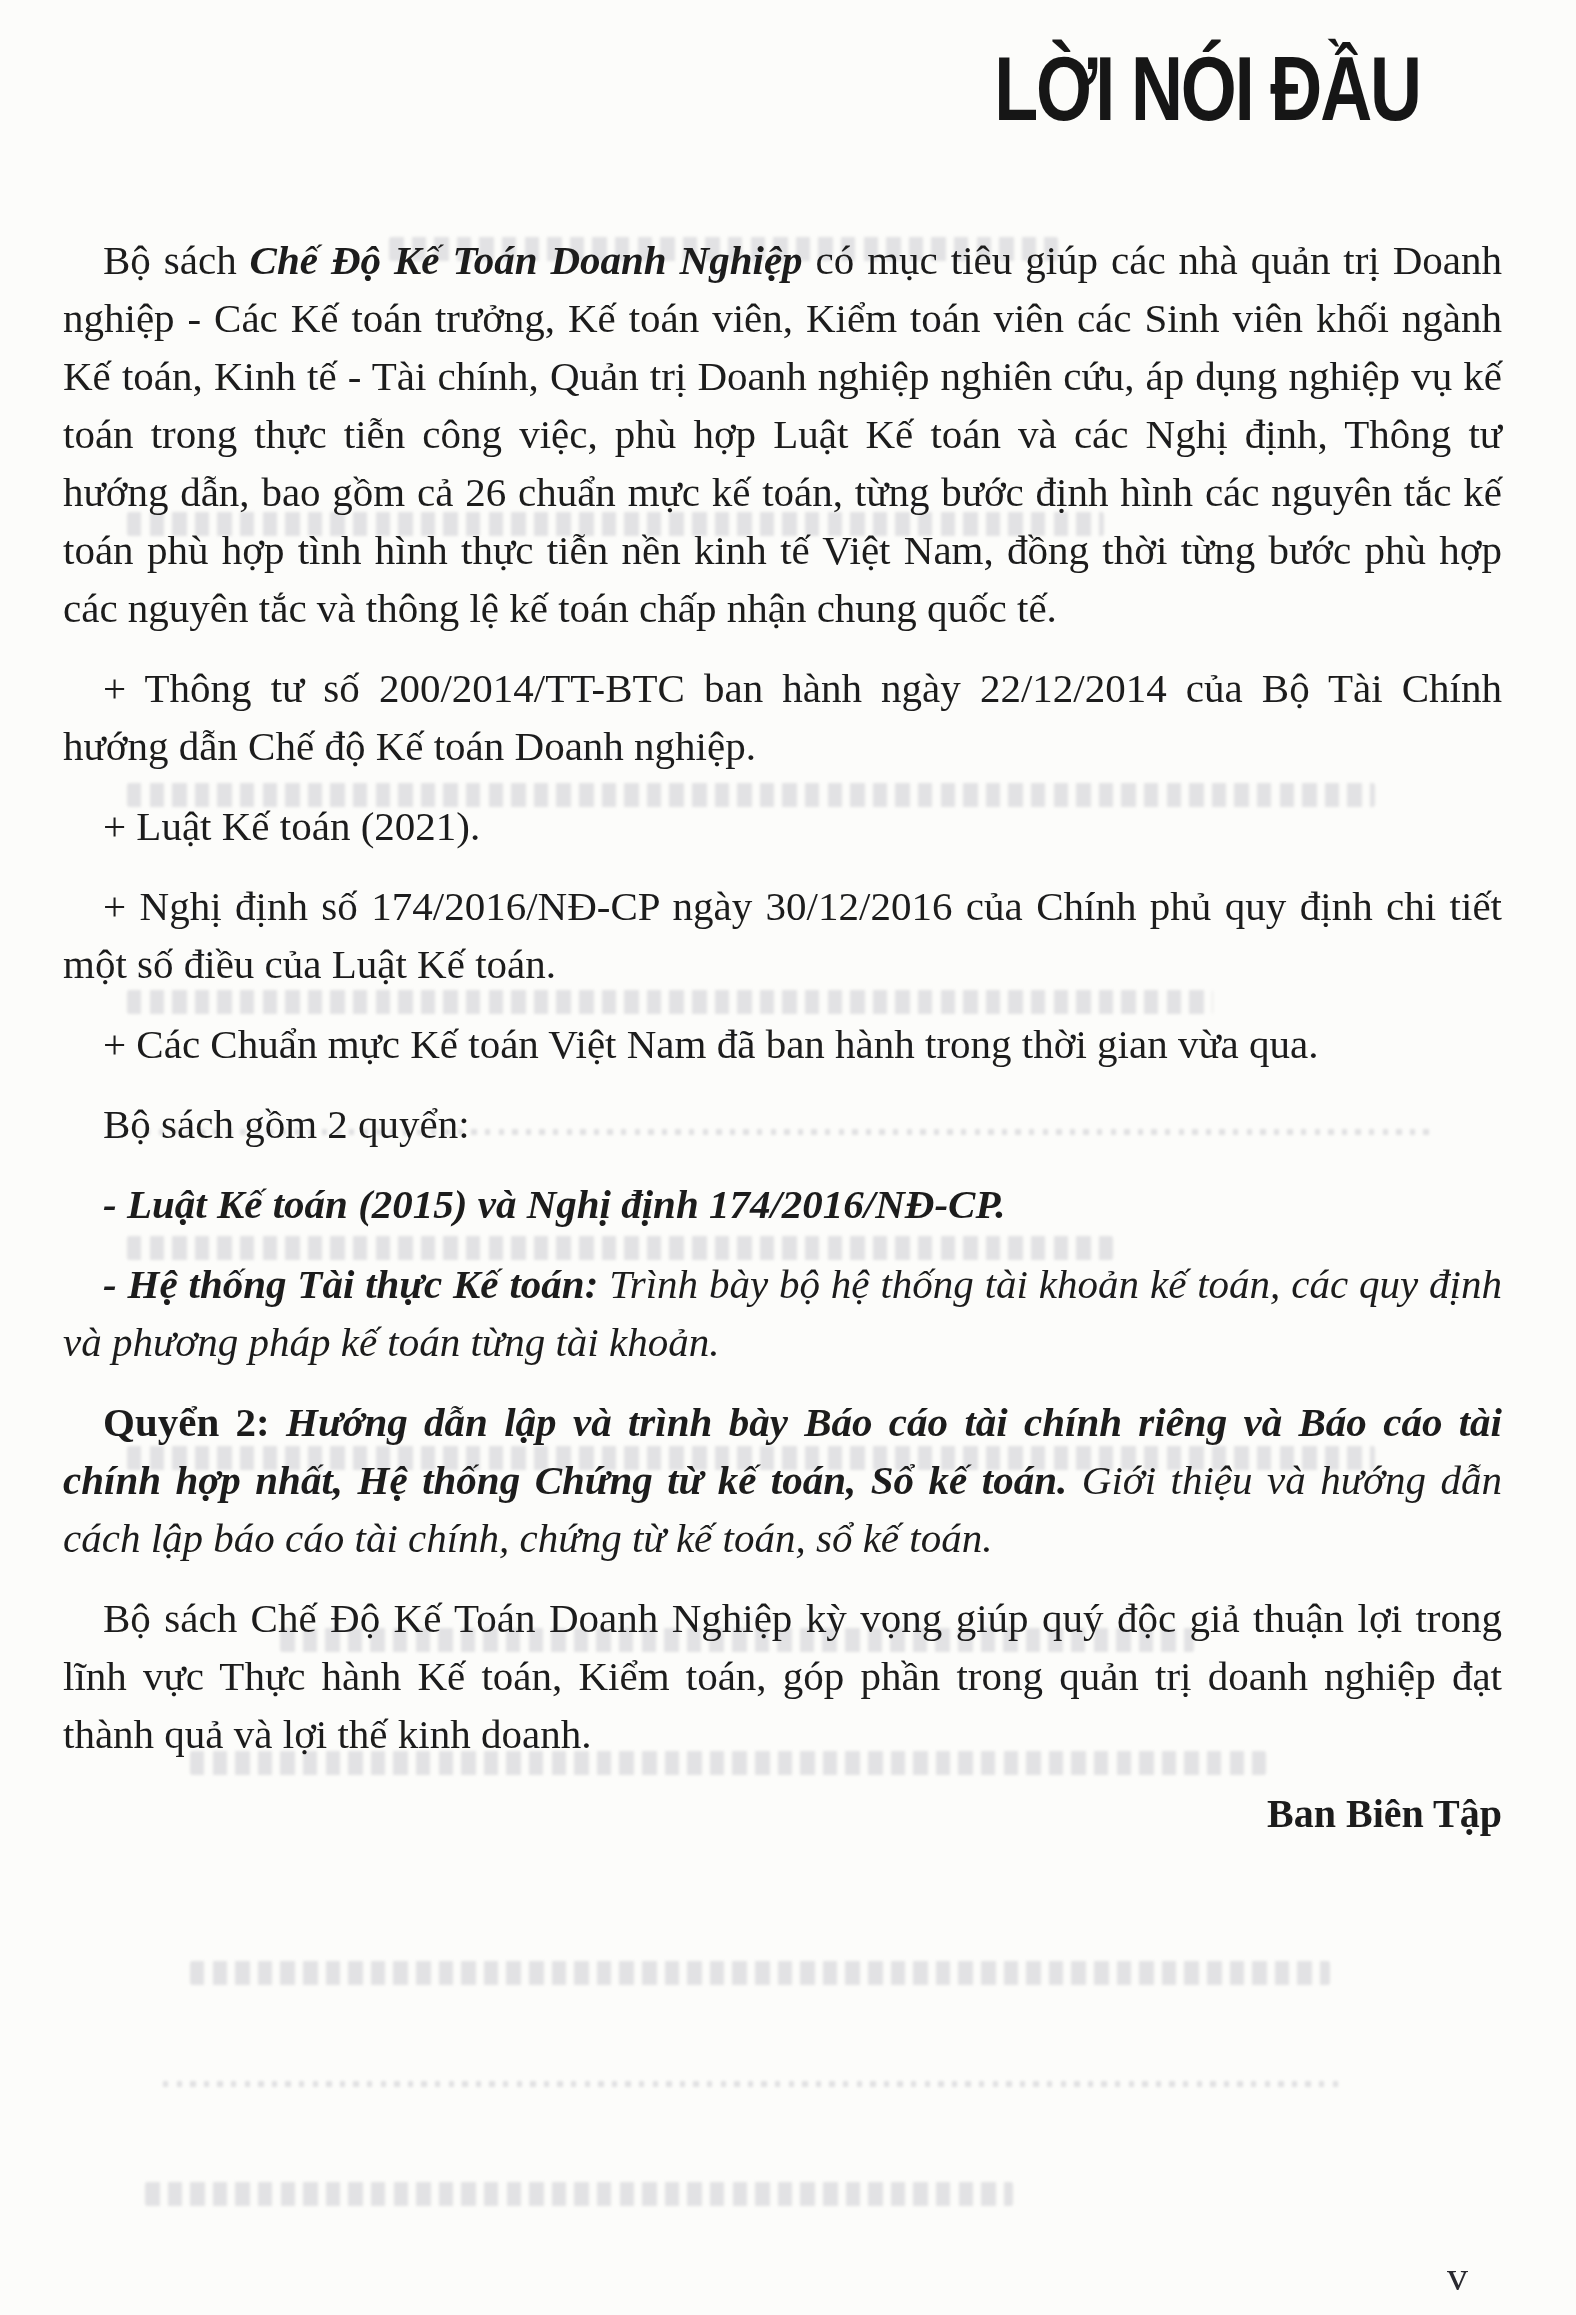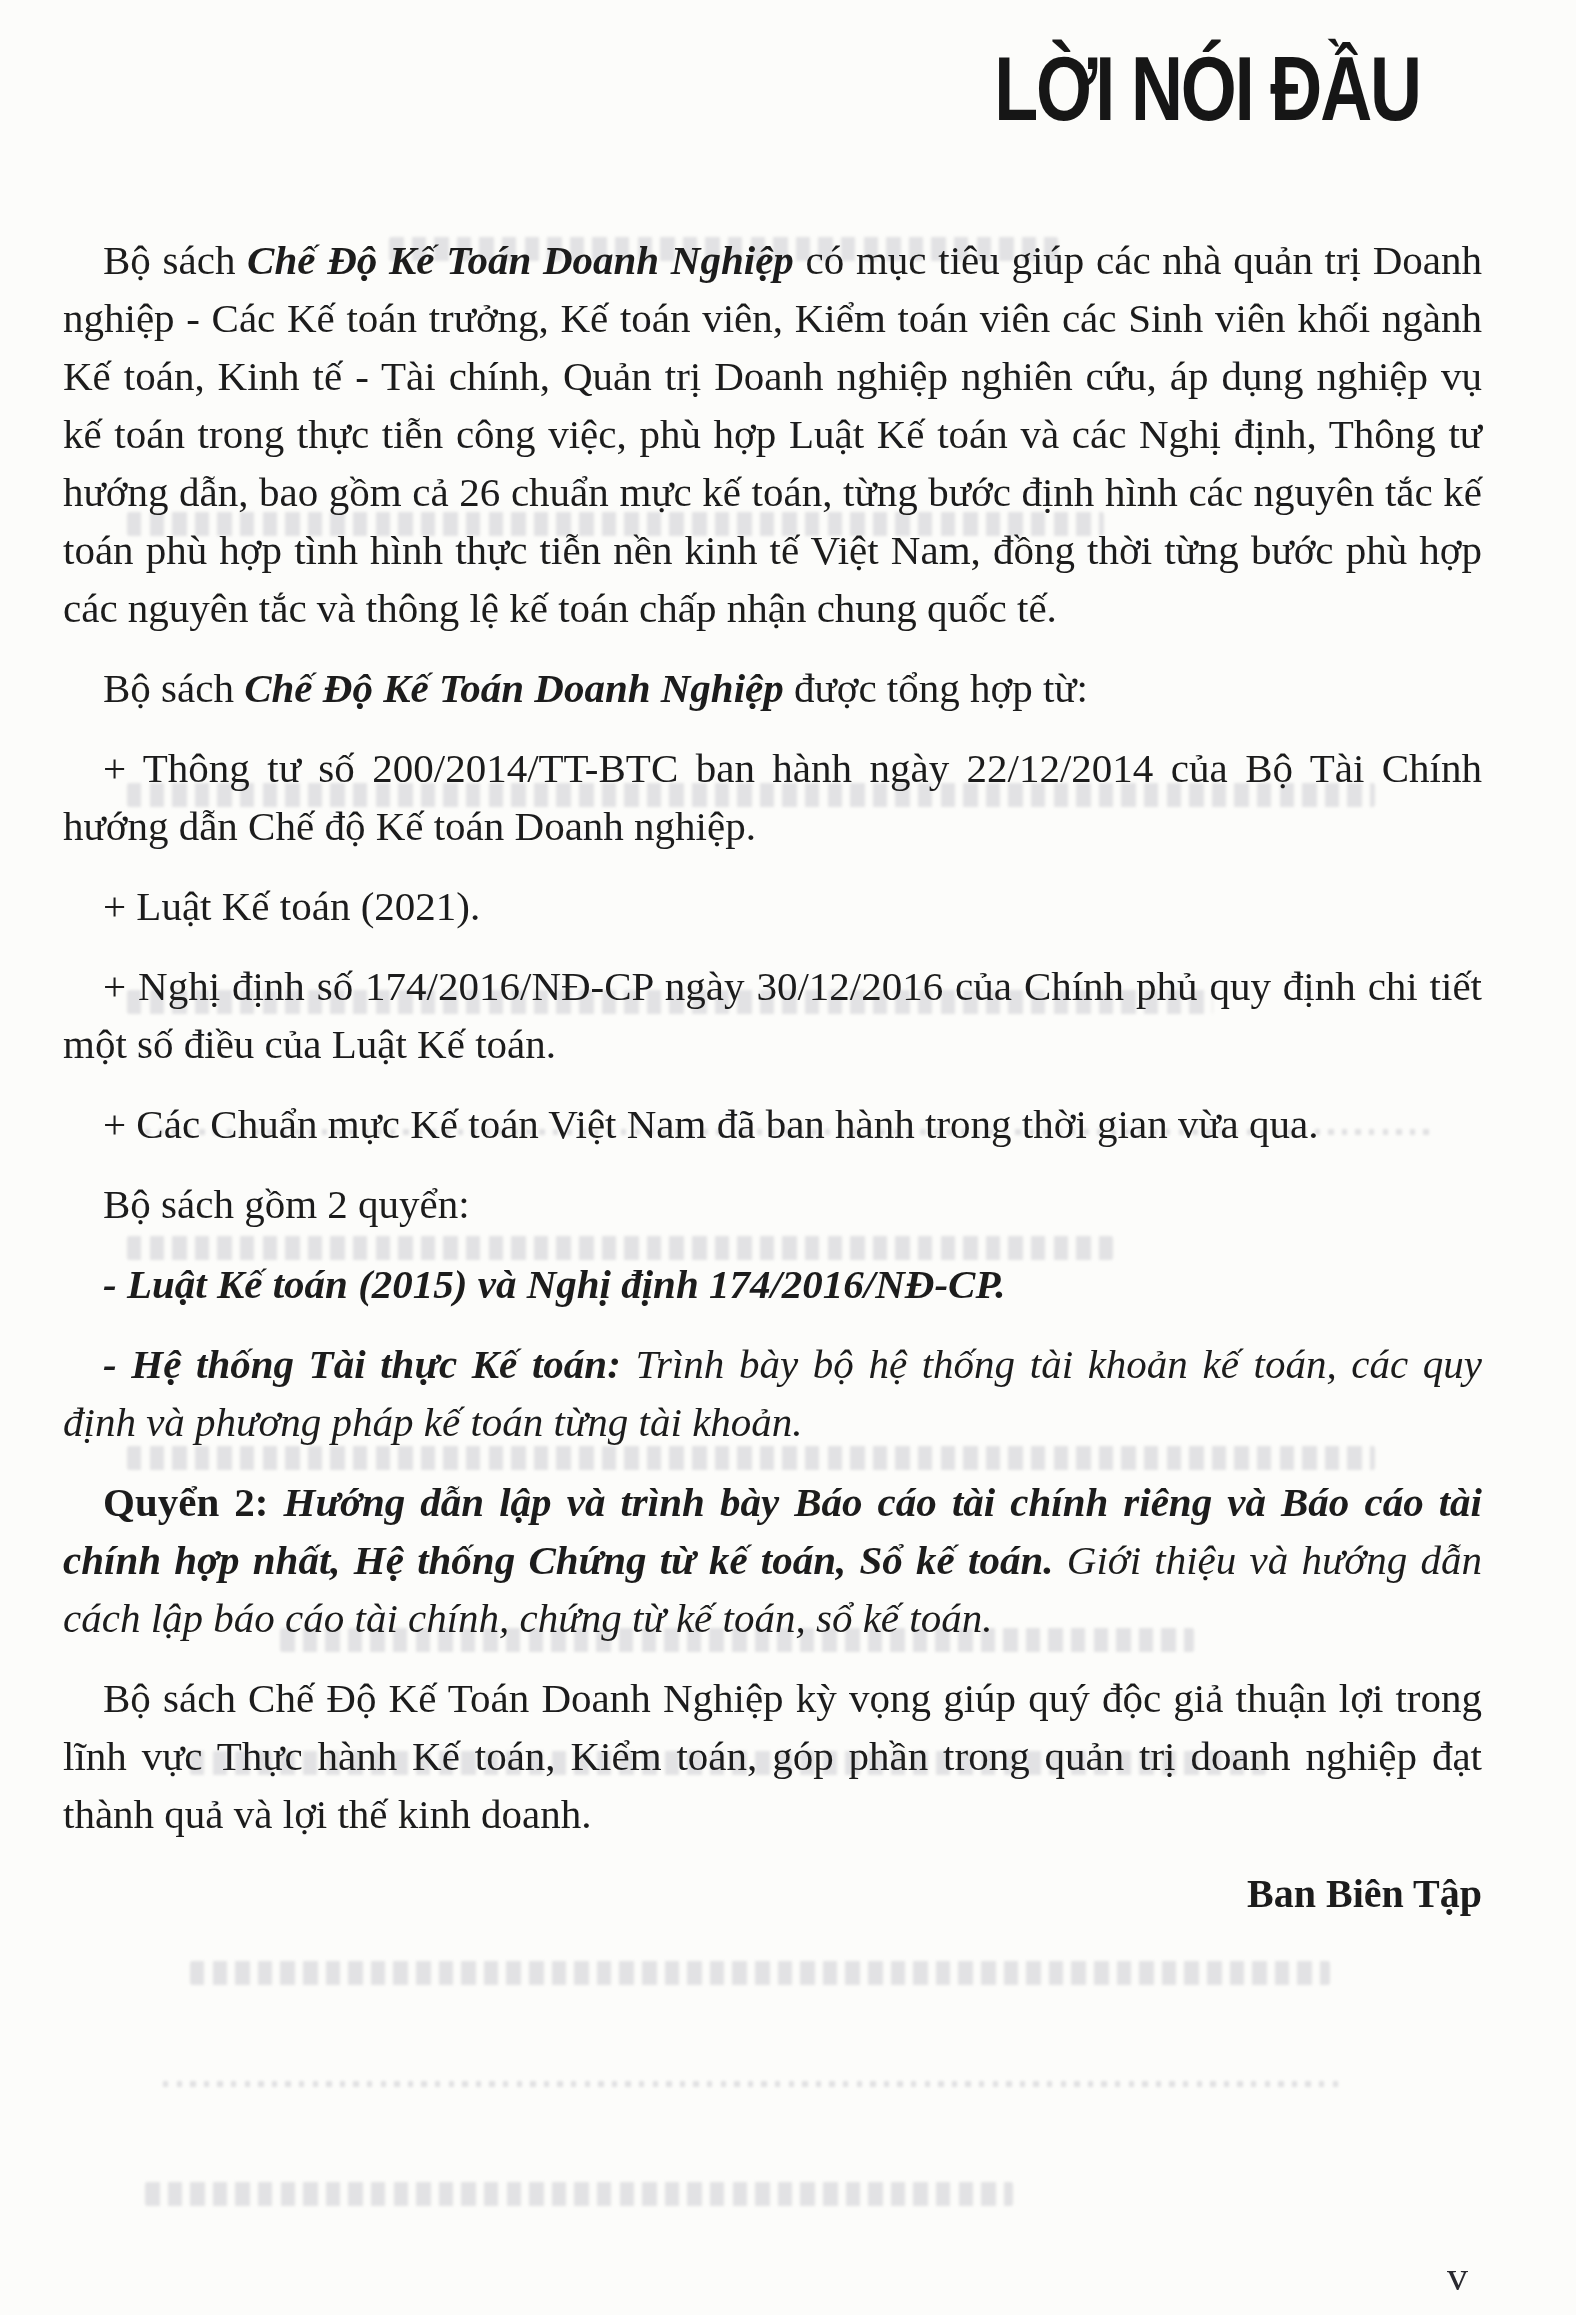--- a/index.html
+++ b/index.html
@@ -32,21 +32,21 @@
     color: #161616;
     transform: translateX(-104px) scaleX(0.80);
     transform-origin: center;
     white-space: nowrap;
   }
 
   
   .content {
     position: relative;
     z-index: 2;
-    margin: 90px 95px 0 63px;
+    margin: 90px 75px 0 63px;
     font-size: 41px;
     line-height: 58px;
     text-align: justify;
   }
   .para { margin: 0 0 22px 0; text-indent: 40px; }
   .seg-r  { font-style: normal; font-weight: 400; }
   .seg-b  { font-style: normal; font-weight: 700; }
   .seg-i  { font-style: italic; font-weight: 400; }
   .seg-bi { font-style: italic; font-weight: 700; }
 
@@ -104,21 +104,20 @@
   <div class="ghost-dots" style="top:2081px; left:163px; width:1176px;"></div>
   <div class="ghost" style="top:2182px; left:145px; width:868px;"></div>
 
   <div class="title-wrap">
     <h1 class="title">LỜI NÓI ĐẦU</h1>
   </div>
 
   <div class="content">
 
     <p class="para"><span class="seg-r">Bộ sách </span><span class="seg-bi">Chế Độ Kế Toán Doanh Nghiệp</span><span class="seg-r"> có mục tiêu giúp các nhà quản trị Doanh nghiệp - Các Kế toán trưởng, Kế toán viên, Kiểm toán viên các Sinh viên khối ngành Kế toán, Kinh tế - Tài chính, Quản trị Doanh nghiệp nghiên cứu, áp dụng nghiệp vụ kế toán trong thực tiễn công việc, phù hợp Luật Kế toán và các Nghị định, Thông tư hướng dẫn, bao gồm cả 26 chuẩn mực kế toán, từng bước định hình các nguyên tắc kế toán phù hợp tình hình thực tiễn nền kinh tế Việt Nam, đồng thời từng bước phù hợp các nguyên tắc và thông lệ kế toán chấp nhận chung quốc tế.</span></p>
-      <p class="para"><span class="seg-r">Bộ sách </span><span class="seg-bi">Chế Độ Kế Toán Doanh Nghiệp</span><span class="seg-r"> được tổng hợp từ:</span></p>
       <p class="para"><span class="seg-r">+ Thông tư số 200/2014/TT-BTC ban hành ngày 22/12/2014 của Bộ Tài Chính hướng dẫn Chế độ Kế toán Doanh nghiệp.</span></p>
       <p class="para"><span class="seg-r">+ Luật Kế toán (2021).</span></p>
       <p class="para"><span class="seg-r">+ Nghị định số 174/2016/NĐ-CP ngày 30/12/2016 của Chính phủ quy định chi tiết một số điều của Luật Kế toán.</span></p>
       <p class="para"><span class="seg-r">+ Các Chuẩn mực Kế toán Việt Nam đã ban hành trong thời gian vừa qua.</span></p>
       <p class="para"><span class="seg-r">Bộ sách gồm 2 quyển:</span></p>
       <p class="para"><span class="seg-bi">- Luật Kế toán (2015) và Nghị định 174/2016/NĐ-CP.</span></p>
       <p class="para"><span class="seg-bi">- Hệ thống Tài thực Kế toán:</span><span class="seg-i"> Trình bày bộ hệ thống tài khoản kế toán, các quy định và phương pháp kế toán từng tài khoản.</span></p>
       <p class="para"><span class="seg-b">Quyển 2: </span><span class="seg-bi">Hướng dẫn lập và trình bày Báo cáo tài chính riêng và Báo cáo tài chính hợp nhất, Hệ thống Chứng từ kế toán, Sổ kế toán.</span><span class="seg-i"> Giới thiệu và hướng dẫn cách lập báo cáo tài chính, chứng từ kế toán, sổ kế toán.</span></p>
       <p class="para"><span class="seg-r">Bộ sách Chế Độ Kế Toán Doanh Nghiệp kỳ vọng giúp quý độc giả thuận lợi trong lĩnh vực Thực hành Kế toán, Kiểm toán, góp phần trong quản trị doanh nghiệp đạt thành quả và lợi thế kinh doanh.</span></p>
       <p class="signature">Ban Biên Tập</p>

